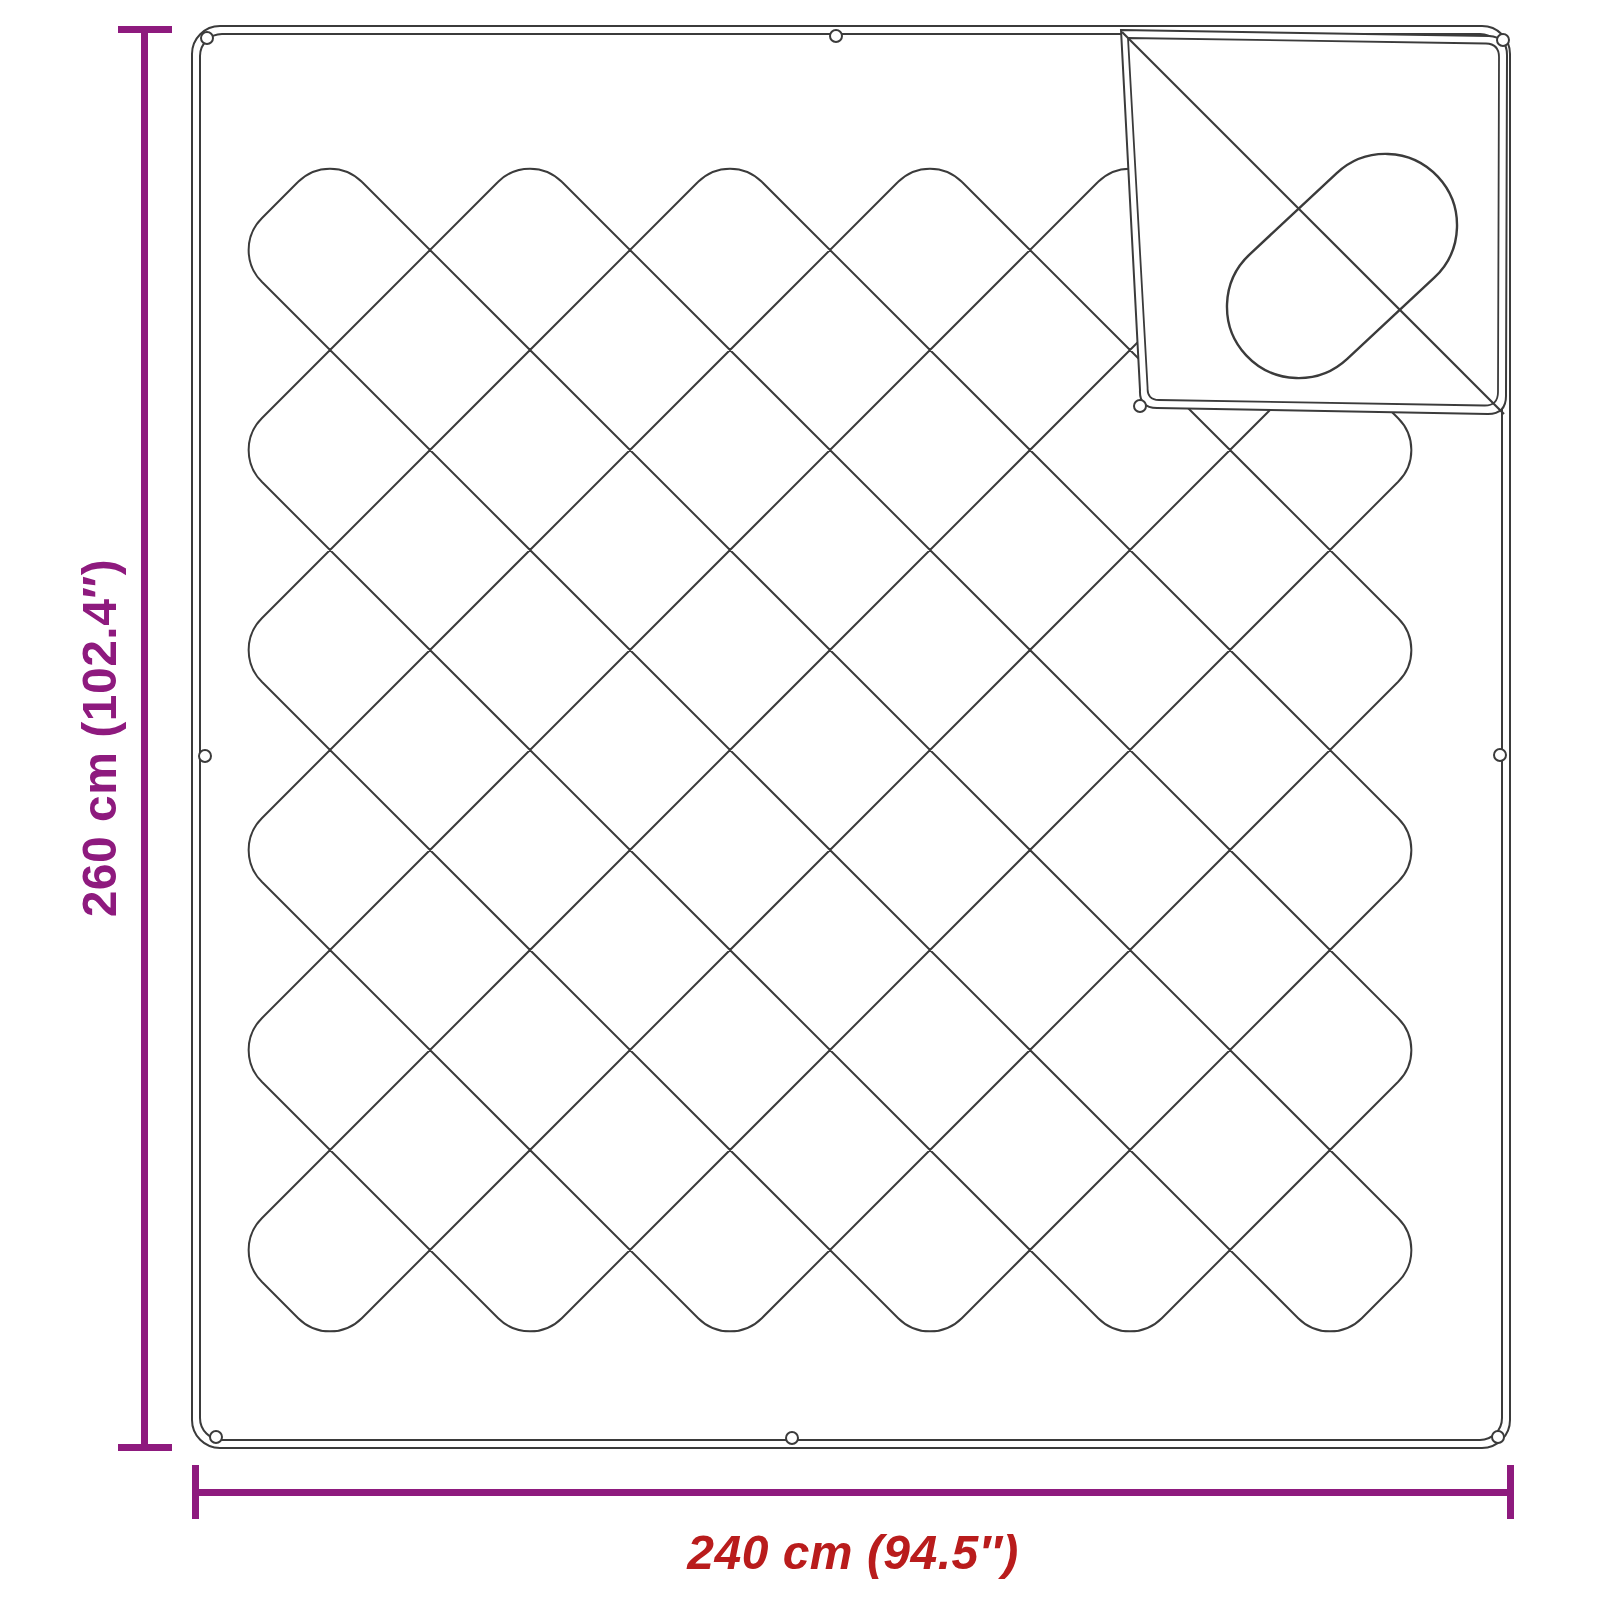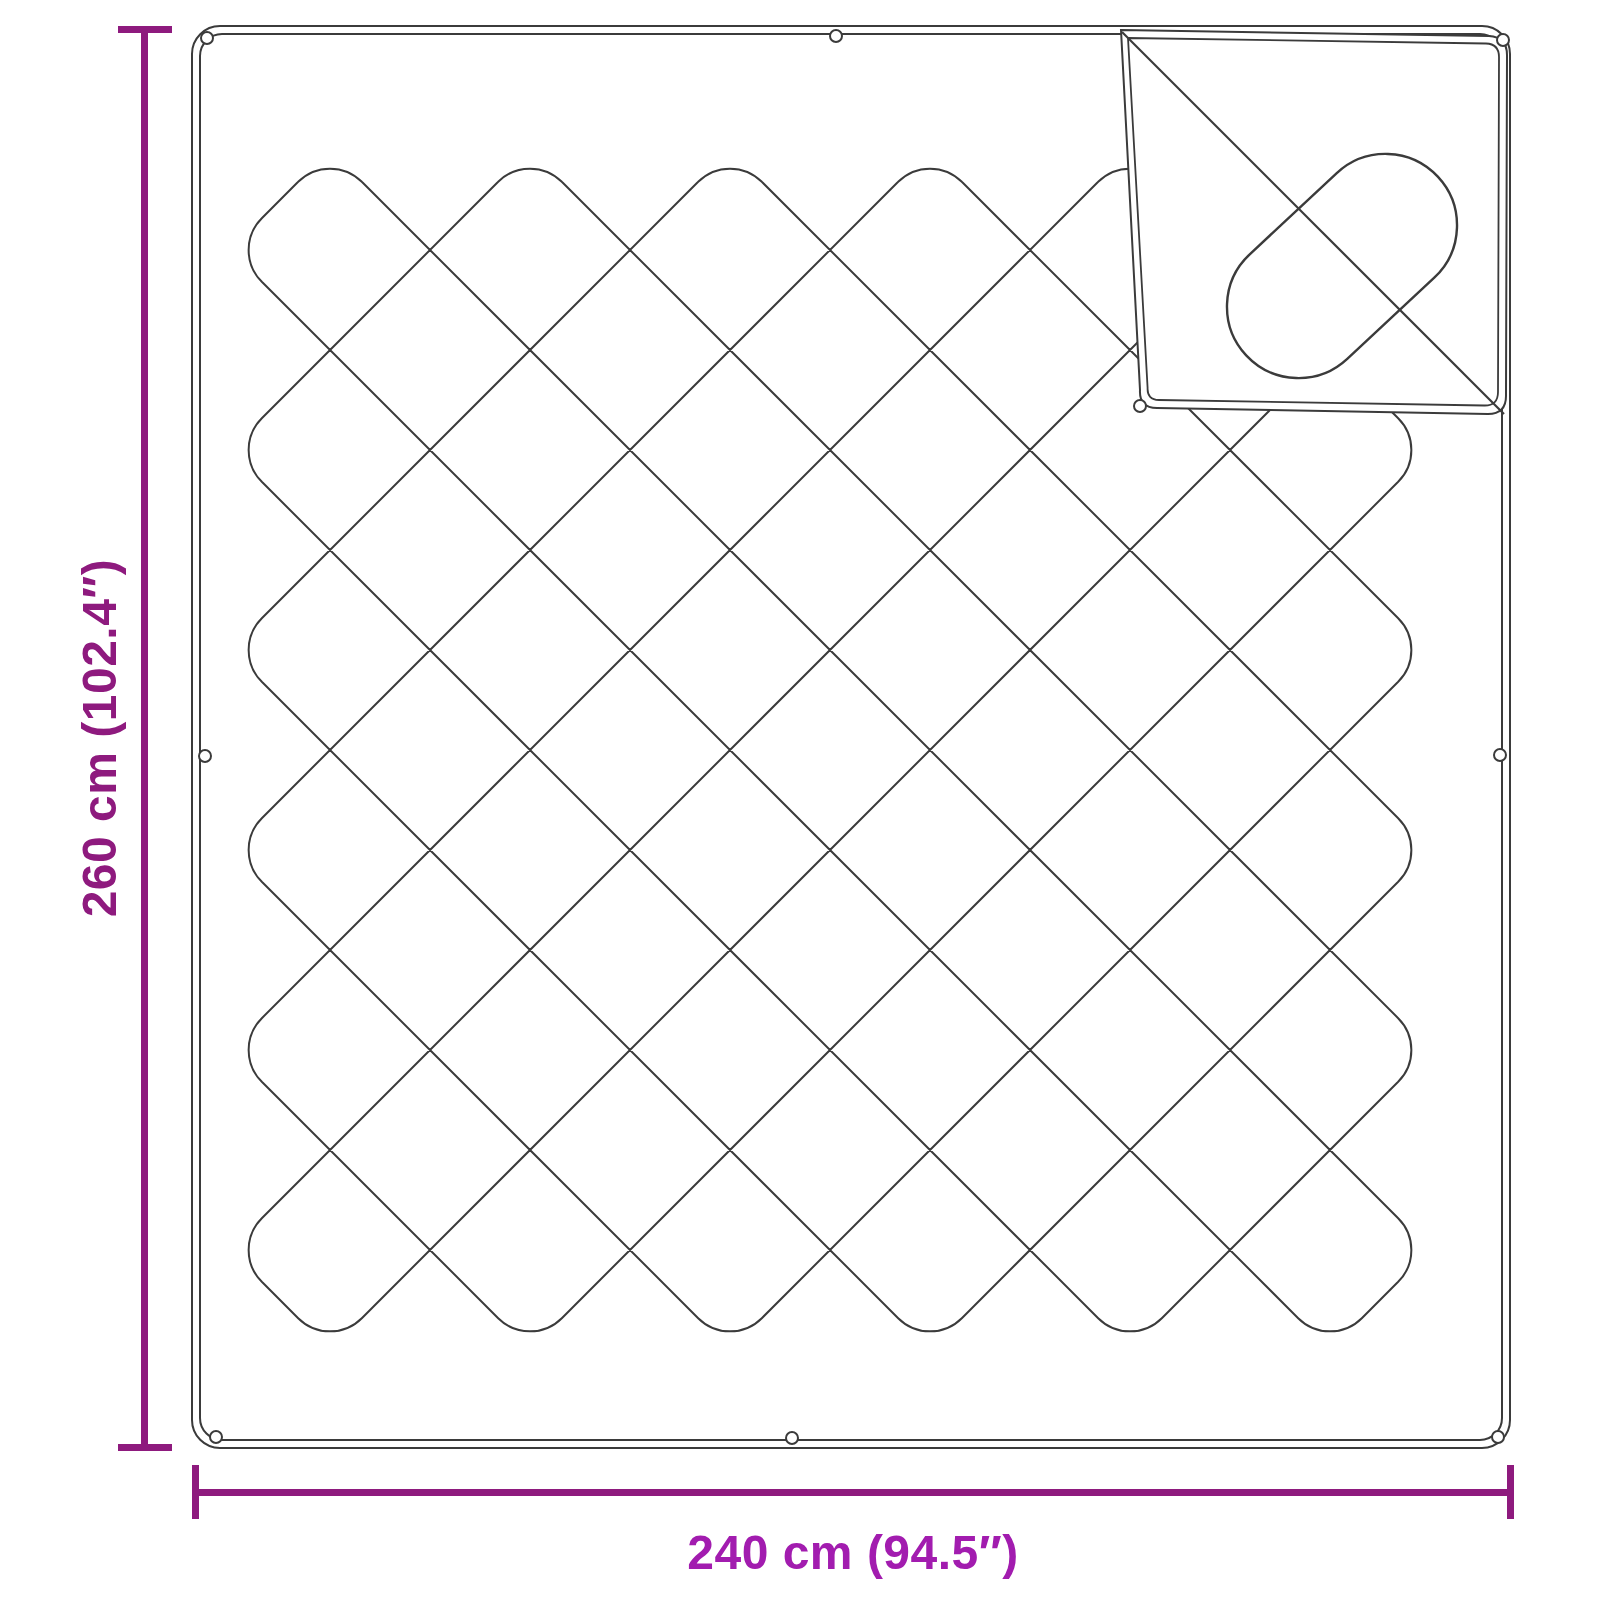--- a/index.html
+++ b/index.html
@@ -54,16 +54,16 @@
     <div class="dim-bar accent-bg" style="left: 118px; top: 26px; width: 54px; height: 7px; background: rgb(142, 26, 126);"></div>
     <div class="dim-bar accent-bg" style="left: 141px; top: 29px; width: 7px; height: 1419px; background: rgb(142, 26, 126);"></div>
     <div class="dim-bar accent-bg" style="left: 118px; top: 1444px; width: 54px; height: 7px; background: rgb(142, 26, 126);"></div>
     <div class="dim-label vertical accent-fg" style="left: 99px; top: 738px; color: rgb(142, 26, 126);">260 cm (102.4″)</div>
   </div>
 
   <div>
     <div class="dim-bar accent-bg" style="left: 192px; top: 1465px; width: 7px; height: 54px; background: rgb(142, 26, 126);"></div>
     <div class="dim-bar accent-bg" style="left: 196px; top: 1489px; width: 1315px; height: 7px; background: rgb(142, 26, 126);"></div>
     <div class="dim-bar accent-bg" style="left: 1507px; top: 1465px; width: 7px; height: 54px; background: rgb(142, 26, 126);"></div>
-    <div class="dim-label horizontal accent-fg" style="left: 853px; top: 1552px; color: #a21caf;">240 cm (94.5″)</div>
+    <div class="dim-label horizontal accent-fg" style="left: 853px; top: 1552px; color: #b91c1c; font-style: italic;">240 cm (94.5″)</div>
   </div>
 
 </div>
 
 </body></html>

